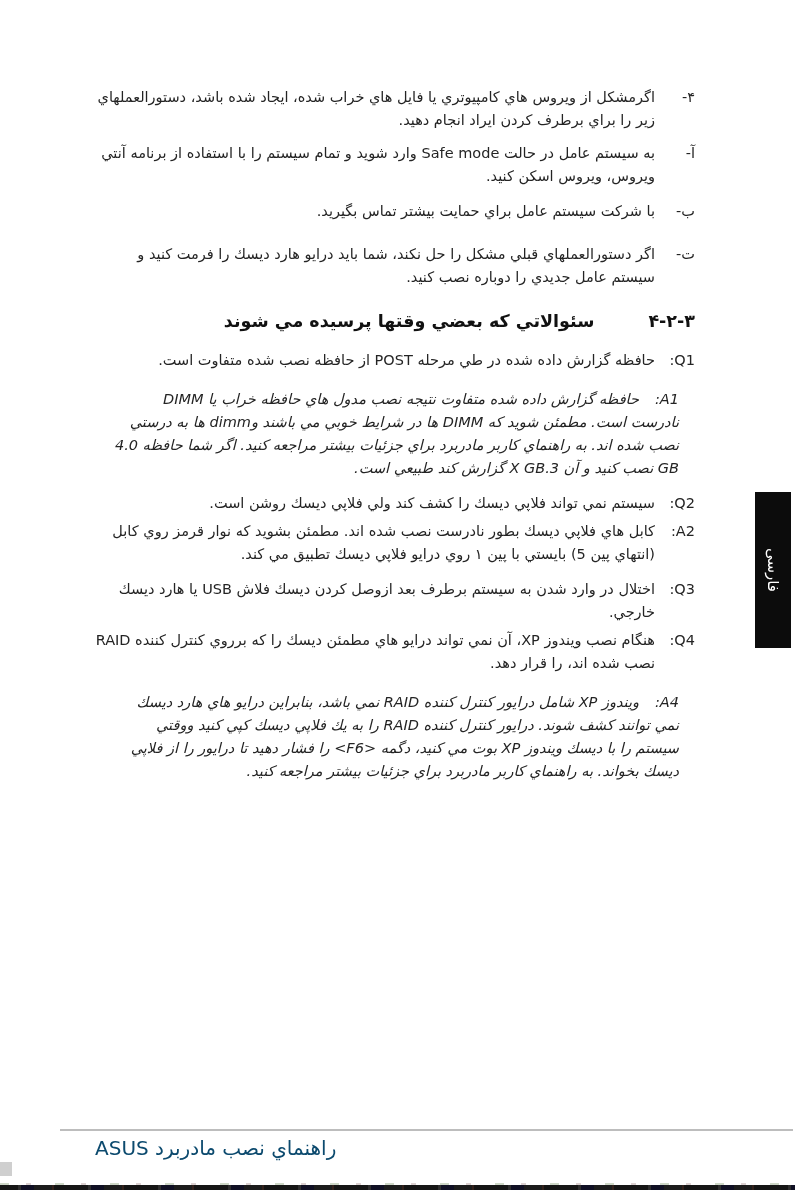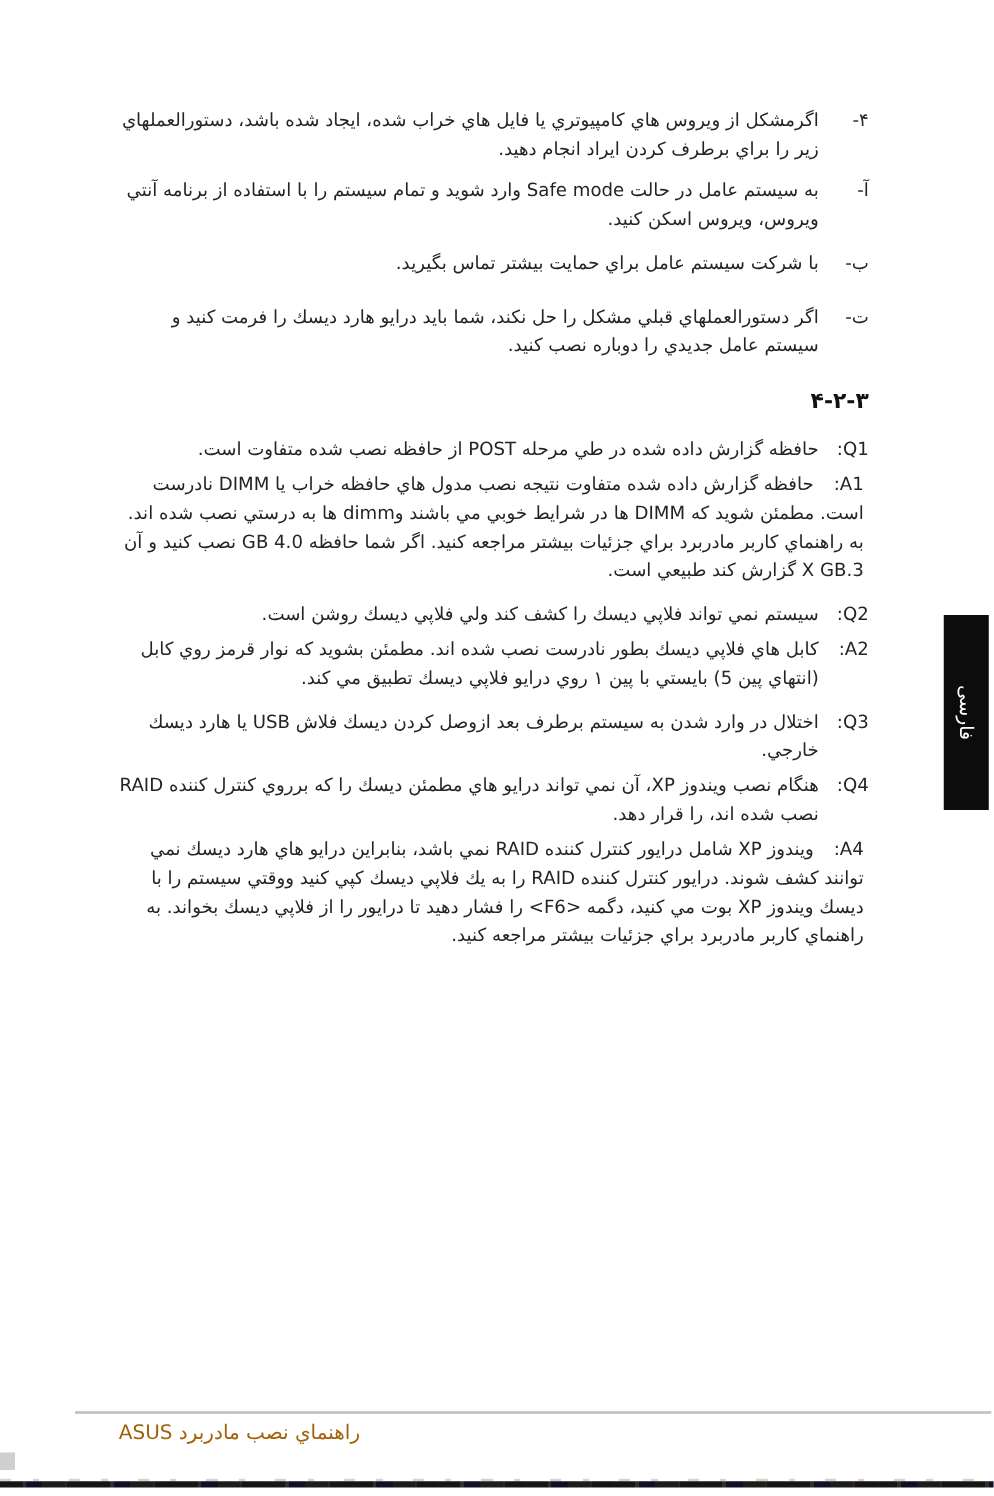--- a/index.html
+++ b/index.html
@@ -10,21 +10,21 @@
   .content{
     position:absolute;top:86px;right:100px;width:600px;
     direction:rtl;text-align:right;
     font-size:14.5px;line-height:23px;
   }
   
   .row{display:flex;align-items:flex-start;}
   .marker{flex:0 0 40px;width:40px;unicode-bidi:isolate;}
   .rowtext{flex:1 1 auto;}
   
-  .wide{margin:4px;}
+  .wide{margin:16px;font-style:italic;}
   .m-inline{display:inline-block;width:40px;unicode-bidi:isolate;}
   .mb10{margin-bottom:10px;}
   .mb12{margin-bottom:12px;}
   .mb20{margin-bottom:20px;}
   .mb18{margin-bottom:18px;}
   .mb5{margin-bottom:5px;}
   .heading{
     display:flex;align-items:baseline;gap:24px;
     font-weight:bold;font-size:17.5px;line-height:28px;color:#111;
     margin:0 0 14px 0;
@@ -38,21 +38,21 @@
   .side-tab span{
     color:#ffffff;font-size:15px;white-space:nowrap;
     transform:rotate(90deg);direction:rtl;
   }
   
   .footer-rule{
     position:absolute;left:60px;top:1129px;width:733px;height:2px;background:#bdbdbd;
   }
   .footer-text{
     position:absolute;left:95px;top:1136px;direction:rtl;
-    font-size:16px;color:#a16207;white-space:nowrap;
+    font-size:20px;color:#0c4a6e;white-space:nowrap;
   }
   
   .scan-edge{
     position:absolute;left:0;top:1185px;width:795px;height:5px;
     background:
       repeating-linear-gradient(90deg,
         #161616 0 18px, #2e2e2e 18px 21px, #101024 21px 34px,
         #1c1c1c 34px 52px, #33211c 52px 54px, #141414 54px 70px);
   }
   .scan-noise{
@@ -84,20 +84,21 @@
     <div class="rowtext">با شركت سيستم عامل براي حمايت بيشتر تماس بگيريد.</div>
   </div>
 
   <div class="row mb18">
     <span class="marker">ت-</span>
     <div class="rowtext">اگر دستورالعملهاي قبلي مشكل را حل نكند، شما بايد درايو هارد ديسك را فرمت كنيد و سيستم عامل جديدي را دوباره نصب كنيد.</div>
   </div>
 
   <div class="heading">
     <span class="h-num">۴-۲-۳</span>
+    <span class="h-title">سئوالاتي كه بعضي وقتها پرسيده مي شوند</span>
   </div>
 
   <div class="row mb5">
     <span class="marker">Q1:</span>
     <div class="rowtext">حافظه گزارش داده شده در طي مرحله POST از حافظه نصب شده متفاوت است.</div>
   </div>
 
   <p class="wide mb12">
     <span class="m-inline">A1:</span><span>حافظه گزارش داده شده متفاوت نتيجه نصب مدول هاي حافظه خراب يا DIMM نادرست است. مطمئن شويد كه DIMM ها در شرايط خوبي مي باشند وdimm ها به درستي نصب شده اند. به راهنماي كاربر مادربرد براي جزئيات بيشتر مراجعه كنيد. اگر شما حافظه 4.0 GB نصب كنيد و آن 3.X GB گزارش كند طبيعي است.</span>
   </p>

